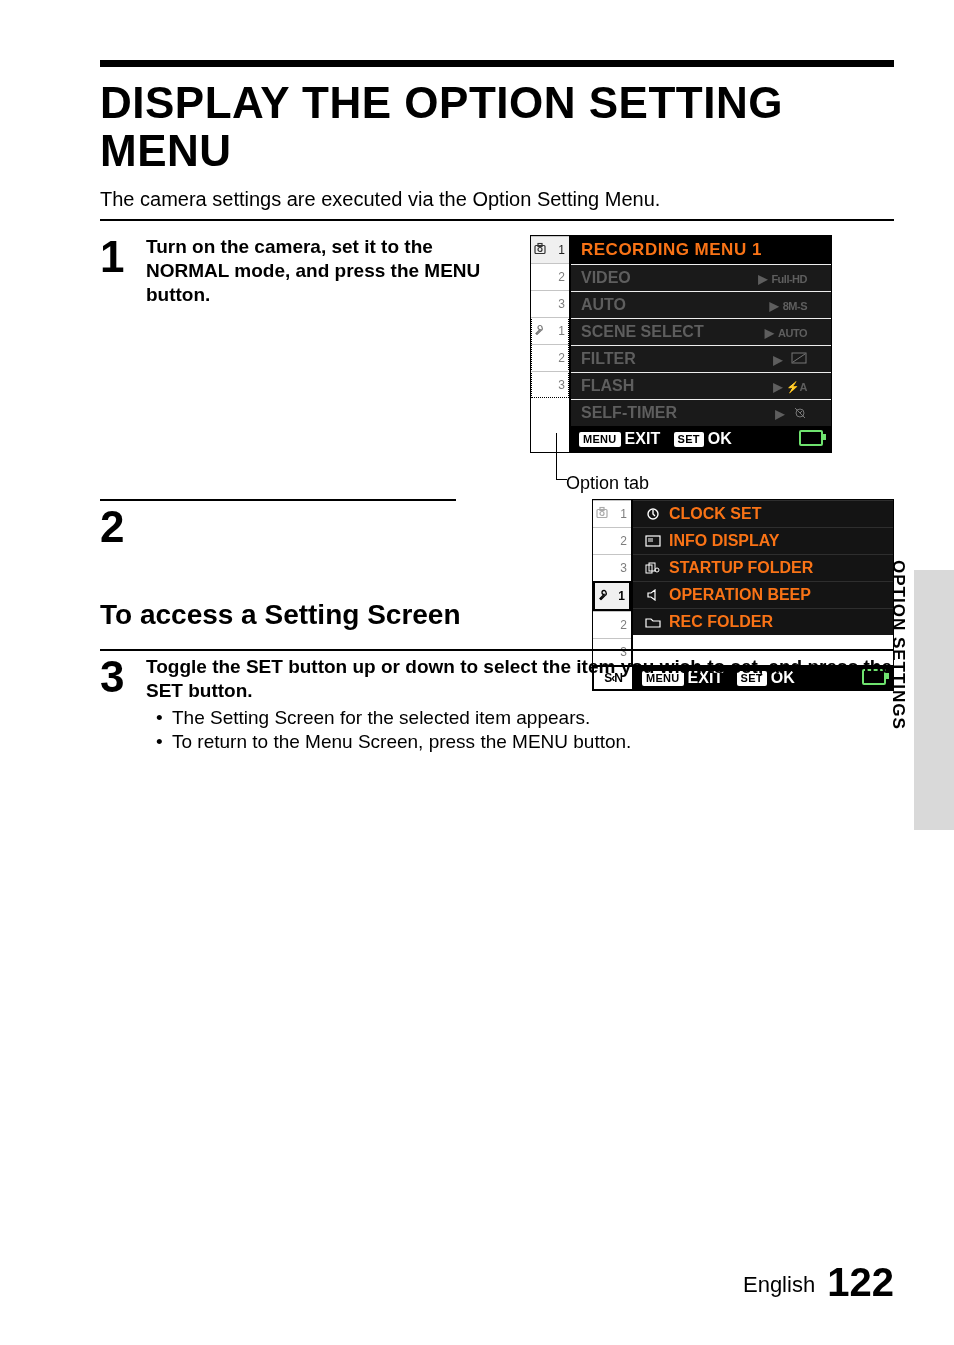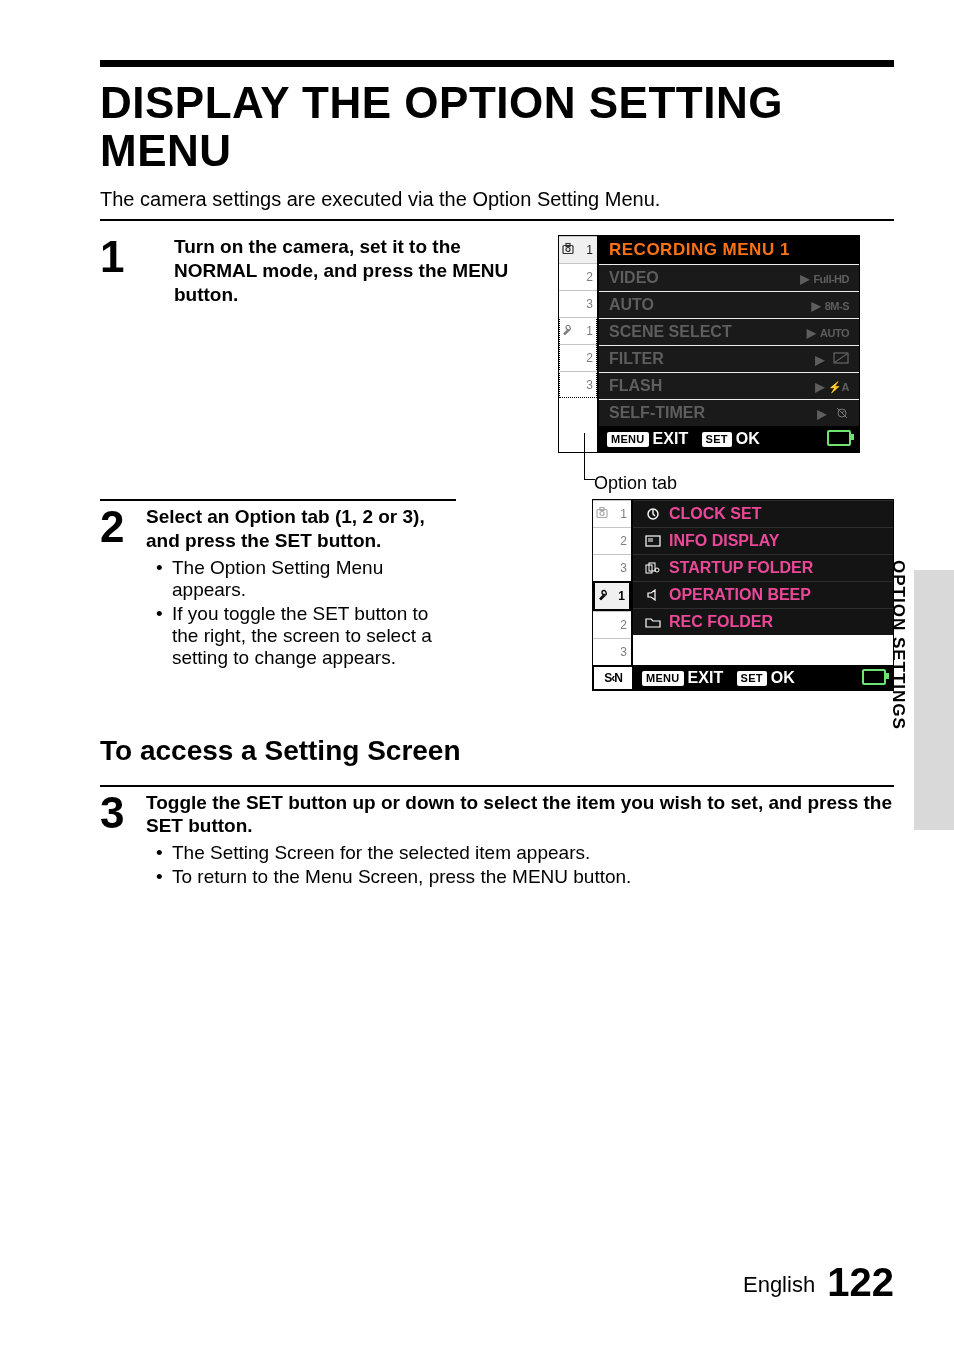--- a/index.html
+++ b/index.html
@@ -73,21 +73,20 @@
   position: absolute;
   left: -6px;
   top: 0;
 }
 .step1-wrap {
   display: flex;
   align-items: flex-start;
 }
 .step1-left {
   width: 350px;
-  margin-left: 28px;
 }
 .ui-block {
   margin-left: 34px;
   position: relative;
 }
 
 .camera-ui {
   display: flex;
   border: 1px solid #000;
   font-family: Arial, Helvetica, sans-serif;
@@ -138,21 +137,21 @@
   letter-spacing: 0.5px;
 }
 .menu-row {
   display: flex;
   align-items: center;
   justify-content: space-between;
   font-size: 16px;
   font-weight: 700;
   color: #8a8a8a;
   height: 26px;
-  padding: 0 10px 0 10px;
+  padding: 0 24px 0 10px;
   border-top: 1px solid #eee;
 }
 .menu-row.on-dark { background: #1a1a1a; color: #5e5e5e; }
 .menu-row .tri { color: #5e5e5e; font-size: 12px; margin-right: 4px; }
 .menu-row .rv {
   font-size: 11px;
   letter-spacing: -0.5px;
 }
 .menu-footer {
   background: #000;
@@ -208,21 +207,21 @@
   border-bottom: 1px solid #000;
 }
 .caption-line .txt {
   position: absolute;
   left: 36px;
   top: 14px;
   font-size: 18px;
 }
 .ui2-left { width: 350px; }
 .menu2 .menu-row {
-  color: #ec4899;
+  color: #f97316;
   background: #141414;
   border-top: 1px solid #2e2e2e;
   font-weight: 700;
 }
 .menu2 .menu-row .licon {
   width: 20px;
   display: inline-flex;
   justify-content: center;
   margin-right: 6px;
   font-size: 14px;
@@ -242,21 +241,21 @@
   border: 2px solid #000;
   background: #fff;
   display: flex;
   align-items: center;
   justify-content: center;
   font-weight: 800;
   font-size: 12px;
   letter-spacing: -1px;
 }
 .subheading {
-  margin-top: 64px;
+  margin-top: 50px;
   font-size: 28px;
   font-weight: 800;
 }
 .side-tab {
   position: absolute;
   right: 0;
   top: 570px;
   width: 40px;
   height: 260px;
   background: #d9d9d9;
@@ -404,27 +403,20 @@
             <div class="txt">Option tab</div>
           </div>
         </div>
       </div>
     </div>
   </div>
 
   <div class="section">
     <div class="step-row" style="width:356px;">
       <div class="step-num">2</div>
-      <div class="step-body ui2-left">
-        <div class="instr">Select an Option tab (1, 2 or 3), and press the SET button.</div>
-        <ul>
-          <li>The Option Setting Menu appears.</li>
-          <li>If you toggle the SET button to the right, the screen to select a setting to change appears.</li>
-        </ul>
-      </div>
     </div>
 
     <div style="position:absolute; right:0; top:0;" class="ui-block">
       <div class="camera-ui menu2">
         <div class="tab-rail">
           <div class="tab-group">
             <div class="tab">
               <span class="ticon">
                 <svg class="svg-ico" width="14" height="12" viewBox="0 0 14 12">
                     <rect x="1" y="3" width="10" height="8" rx="1" fill="none" stroke="#aaa" stroke-width="1.2"></rect>

